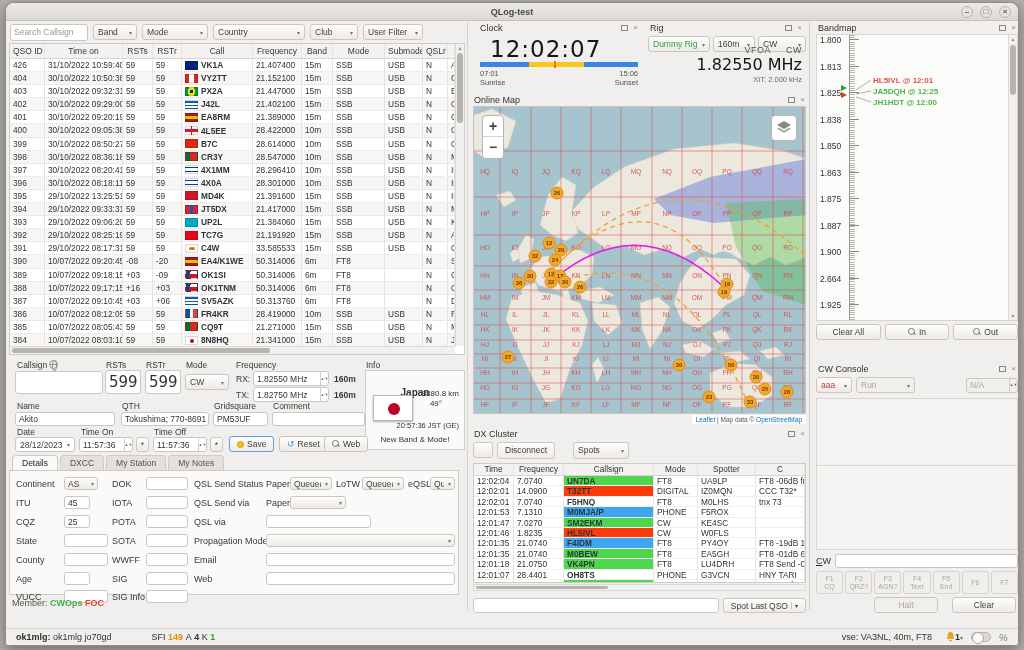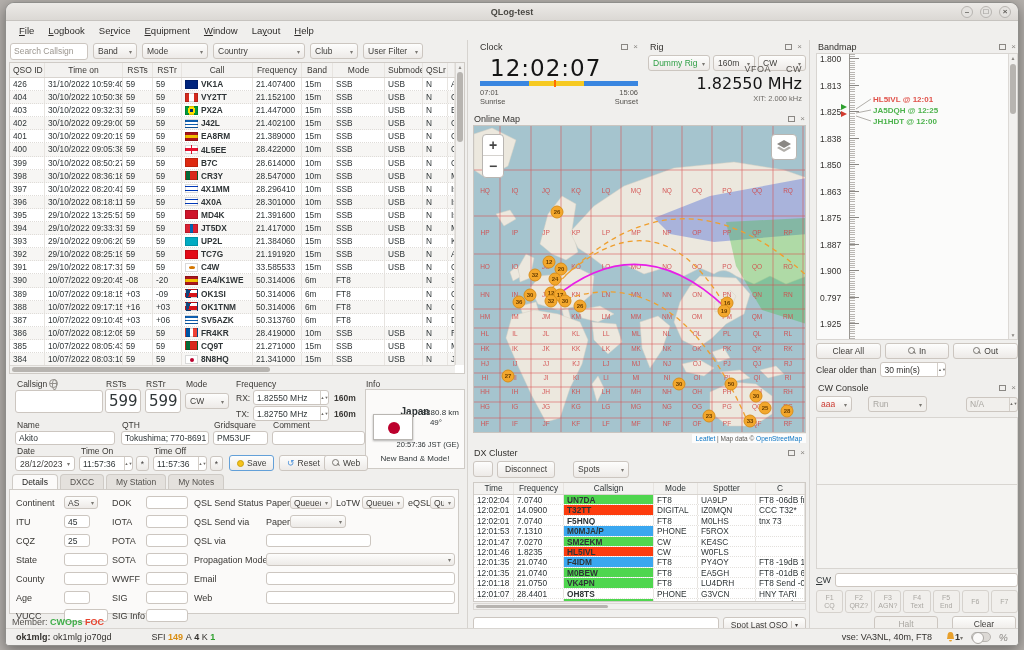--- a/index.html
+++ b/index.html
@@ -127,21 +127,21 @@
 .bm-freq{position:absolute;left:3px;width:26px;font-size:8.5px;color:#33312e;text-align:left}
 .bm-tick{position:absolute;left:32px;width:10px;border-top:1px solid #8a8783}
 .bm-spot{position:absolute;left:56px;font-size:8px;font-weight:bold;white-space:nowrap}
 .bm-arrow{position:absolute;left:24px;width:0;height:0;border-style:solid;border-width:3.5px 0 3.5px 6px}
 .bm-vscroll{position:absolute;right:0;top:0;bottom:0;width:9px;background:#f1f0ee;border-left:1px solid #dcd9d5}
 .bm-btns{position:absolute;left:2px;right:2px;top:303px;display:flex;gap:4px}
 .bm-btns .btn{flex:1}
 .bm-older{position:absolute;left:2px;right:2px;top:322px;display:flex;gap:4px;align-items:center;font-size:8.5px;color:#33312e}
 
 .cwp{position:absolute;left:2px;right:0;top:341px;height:248px}
-.cw-toolbar{position:absolute;left:2px;top:14px;right:2px;height:18px;display:flex;gap:16px;align-items:center}
+.cw-toolbar{position:absolute;left:2px;top:14px;right:2px;height:18px;display:flex;gap:4px;align-items:center}
 .red-txt{color:#cc3b32}
 .cw-areas{position:absolute;left:2px;right:2px;top:36px;height:152px;background:#f4f3f1;border:1px solid #d8d5d1}
 .cw-areas .div{position:absolute;left:0;right:0;top:44%;border-top:1px solid #d8d5d1}
 .cw-inrow{position:absolute;left:2px;right:2px;top:191px;height:15px;display:flex;gap:4px;align-items:center}
 .fkeys{position:absolute;left:2px;right:2px;top:209px;height:23px;display:flex;gap:2px}
 .fkey{flex:1;display:flex;flex-direction:column;align-items:center;justify-content:center;font-size:7px;line-height:8px;background:#f1efec;border:1px solid #d6d2cd;border-radius:3px;color:#aaa7a2}
 .hcrow{position:absolute;left:2px;right:2px;top:235px;height:16px}
 
 .footer{position:absolute;left:0;right:0;bottom:0;height:17px;border-top:1px solid #d8d5d1;background:#f0efed;display:flex;align-items:center;padding:0 10px;font-size:9px;color:#33312e}
 .toggle{width:20px;height:10px;border-radius:5px;background:#dcd9d5;border:1px solid #b9b6b2;position:relative}
@@ -153,29 +153,20 @@
 
 <div class="window">
   <div class="titlebar">
     <span>QLog-test</span>
     <div class="winbtns">
       <div class="winbtn">–</div>
       <div class="winbtn">□</div>
       <div class="winbtn">×</div>
     </div>
   </div>
-  <div class="menubar" id="menu-items">
-      <div class="menu-item"><u>F</u>ile</div>
-      <div class="menu-item"><u>L</u>ogbook</div>
-      <div class="menu-item">Se<u>r</u>vice</div>
-      <div class="menu-item"><u>E</u>quipment</div>
-      <div class="menu-item"><u>W</u>indow</div>
-      <div class="menu-item">La<u>y</u>out</div>
-      <div class="menu-item"><u>H</u>elp</div>
-    </div>
 
   <div class="main">
 
     <div class="col-left">
       <div class="filterbar">
         <input class="inp" style="width: 78px; height: 17px;" placeholder="Search Callsign">
         <div id="filter-dropdowns" style="display:flex;gap:5px">
             <div class="combo" style="width: 44px;">
               <span class="cmb-label">Band</span>
               <span class="arr">▾</span>
@@ -1262,44 +1253,37 @@
             <div class="bm-freq" style="top: 106px;">1.850</div>
             <div class="bm-tick" style="top: 110px;"></div>
             <div class="bm-freq" style="top: 132.5px;">1.863</div>
             <div class="bm-tick" style="top: 136.5px;"></div>
             <div class="bm-freq" style="top: 159px;">1.875</div>
             <div class="bm-tick" style="top: 163px;"></div>
             <div class="bm-freq" style="top: 185.5px;">1.887</div>
             <div class="bm-tick" style="top: 189.5px;"></div>
             <div class="bm-freq" style="top: 212px;">1.900</div>
             <div class="bm-tick" style="top: 216px;"></div>
-            <div class="bm-freq" style="top: 238.5px;">0.797</div>
+            <div class="bm-freq" style="top: 238.5px;">2.664</div>
             <div class="bm-tick" style="top: 242.5px;"></div>
             <div class="bm-freq" style="top: 265px;">1.925</div>
             <div class="bm-tick" style="top: 269px;"></div>
             <div class="bm-spot" style="top: 41px; color: rgb(224, 82, 74);">HL5IVL @ 12:01</div>
             <div class="bm-spot" style="top: 52px; color: rgb(77, 179, 77);">JA5DQH @ 12:25</div>
             <div class="bm-spot" style="top: 63px; color: rgb(77, 179, 77);">JH1HDT @ 12:00</div>
           </div>
         <div class="bm-btns">
           <div class="btn">Clear All</div>
           <div class="btn">
               <span class="mag"></span>
               <span>In</span>
             </div>
           <div class="btn">
               <span class="mag"></span>
               <span>Out</span>
-            </div>
-        </div>
-        <div class="bm-older">
-          <span>Clear older than</span>
-          <div class="spinbox" style="width:66px">
-              <span style="flex:1">30 min(s)</span>
-              <span class="spin">▲▼</span>
             </div>
         </div>
       </div>
       <div class="cwp">
         <div class="phdr">
             <span>CW Console</span>
             <span class="sp"></span>
             <span class="mini-float"></span>
             <span class="mini-close">×</span>
           </div>

